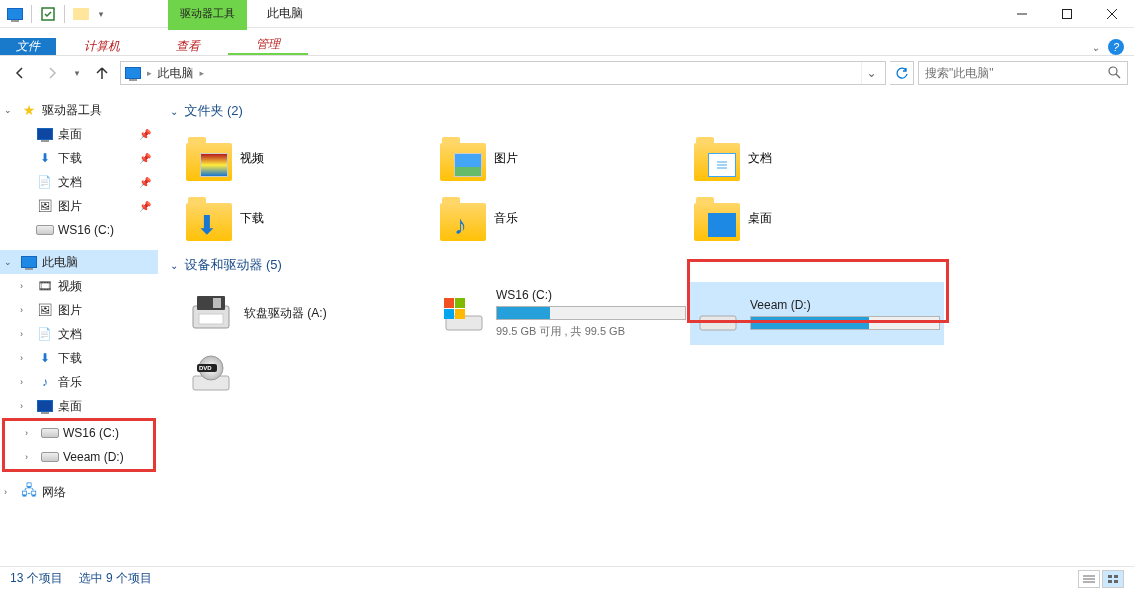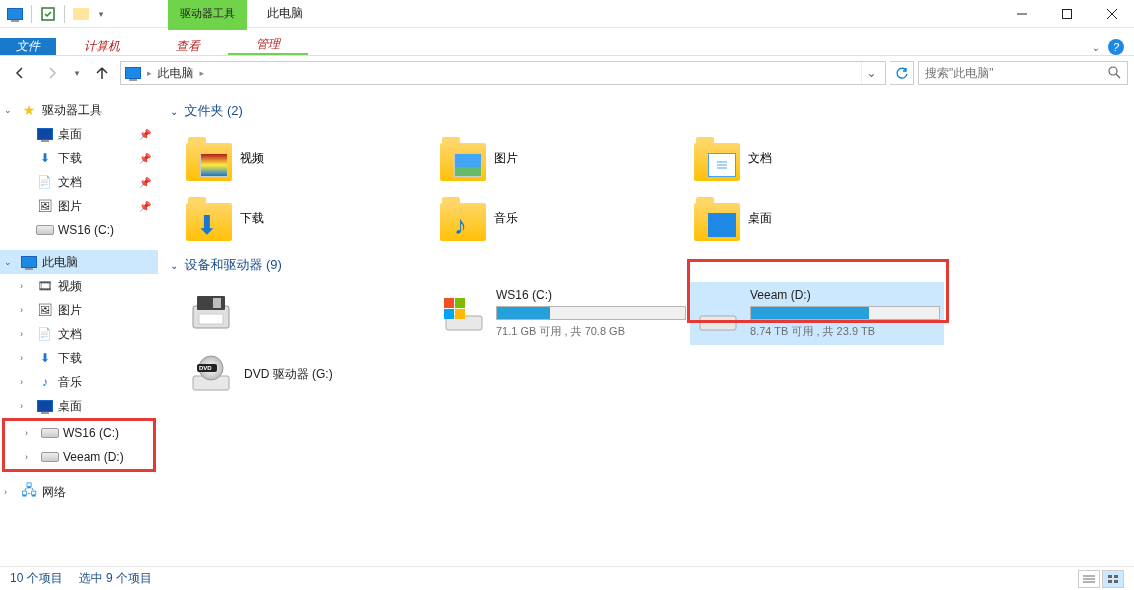--- a/index.html
+++ b/index.html
@@ -342,92 +342,91 @@
             <div class="folder-tab"></div>
             <div class="folder-back"></div>
             <div class="folder-overlay" style="background:#1e88e5;border:none;"></div>
           </div>
         <span>桌面</span>
       </div>
     </div>
 
     <div class="group-header">
       <span class="group-caret">⌄</span>
-      <span>设备和驱动器 (9)</span>
+      <span>设备和驱动器 (5)</span>
     </div>
     <div class="device-grid">
       <div class="device-item">
         <div class="device-icon">
             <svg width="44" height="44" viewBox="0 0 44 44">
               <rect x="4" y="14" width="36" height="22" rx="2" fill="#e0e0e0" stroke="#999"></rect>
               <rect x="8" y="4" width="28" height="14" rx="1" fill="#424242"></rect>
               <rect x="24" y="6" width="8" height="10" fill="#bdbdbd"></rect>
               <rect x="10" y="22" width="24" height="10" fill="#fff" stroke="#ccc"></rect>
             </svg>
           </div>
+        <div class="device-info">
+          <span class="device-name">软盘驱动器 (A:)</span>
+        </div>
       </div>
       <div class="device-item">
         <div class="device-icon">
             <svg width="44" height="44" viewBox="0 0 44 44">
               <rect x="4" y="24" width="36" height="14" rx="2" fill="#e8e8e8" stroke="#aaa"></rect>
               <rect x="2" y="6" width="10" height="10" fill="#f25022"></rect>
               <rect x="13" y="6" width="10" height="10" fill="#7fba00"></rect>
               <rect x="2" y="17" width="10" height="10" fill="#00a4ef"></rect>
               <rect x="13" y="17" width="10" height="10" fill="#ffb900"></rect>
             </svg>
           </div>
         <div class="device-info">
           <span class="device-name">WS16 (C:)</span>
           <div class="device-bar">
               <div class="device-bar-fill" style="width:28%"></div>
             </div>
-          <span class="device-status">71.1 GB 可用 , 共 70.8 GB</span>
+          <span class="device-status">99.5 GB 可用 , 共 99.5 GB</span>
         </div>
       </div>
       <div class="device-item selected">
         <div class="device-icon">
             <svg width="44" height="44" viewBox="0 0 44 44">
               <rect x="4" y="24" width="36" height="14" rx="2" fill="#e8e8e8" stroke="#aaa"></rect>
             </svg>
           </div>
         <div class="device-info">
           <span class="device-name">Veeam (D:)</span>
           <div class="device-bar">
               <div class="device-bar-fill" style="width:63%"></div>
             </div>
-          <span class="device-status">8.74 TB 可用 , 共 23.9 TB</span>
         </div>
       </div>
       <div class="device-item">
         <div class="device-icon">
             <svg width="44" height="44" viewBox="0 0 44 44">
               <rect x="4" y="24" width="36" height="14" rx="2" fill="#e8e8e8" stroke="#aaa"></rect>
               <circle cx="22" cy="16" r="12" fill="url(#g)" stroke="#999"></circle>
               <defs>
                 <radialGradient id="g">
                   <stop offset="0%" stop-color="#fff"></stop>
                   <stop offset="100%" stop-color="#bbb"></stop>
                 </radialGradient>
               </defs>
               <circle cx="22" cy="16" r="3" fill="#fff" stroke="#999"></circle>
               <rect x="8" y="12" width="20" height="8" rx="2" fill="#222"></rect>
               <text x="10" y="18" fill="#fff" font-size="6" font-weight="bold">DVD</text>
             </svg>
           </div>
-        <div class="device-info">
-          <span class="device-name">DVD 驱动器 (G:)</span>
-        </div>
       </div>
     </div>
     <div class="red-box-content" style="top:169px;left:529px;width:262px;height:64px;"></div>
   </div>
 </div>
 
 <div class="statusbar">
-  <span>10 个项目</span>
+  <span>13 个项目</span>
   <span>选中 9 个项目</span>
   <div class="view-toggles">
     <div class="view-toggle">
         <svg width="12" height="10">
           <line x1="0" y1="2" x2="12" y2="2" stroke="#666"></line>
           <line x1="0" y1="5" x2="12" y2="5" stroke="#666"></line>
           <line x1="0" y1="8" x2="12" y2="8" stroke="#666"></line>
         </svg>
       </div>
     <div class="view-toggle" style="background:#cce8ff;">

